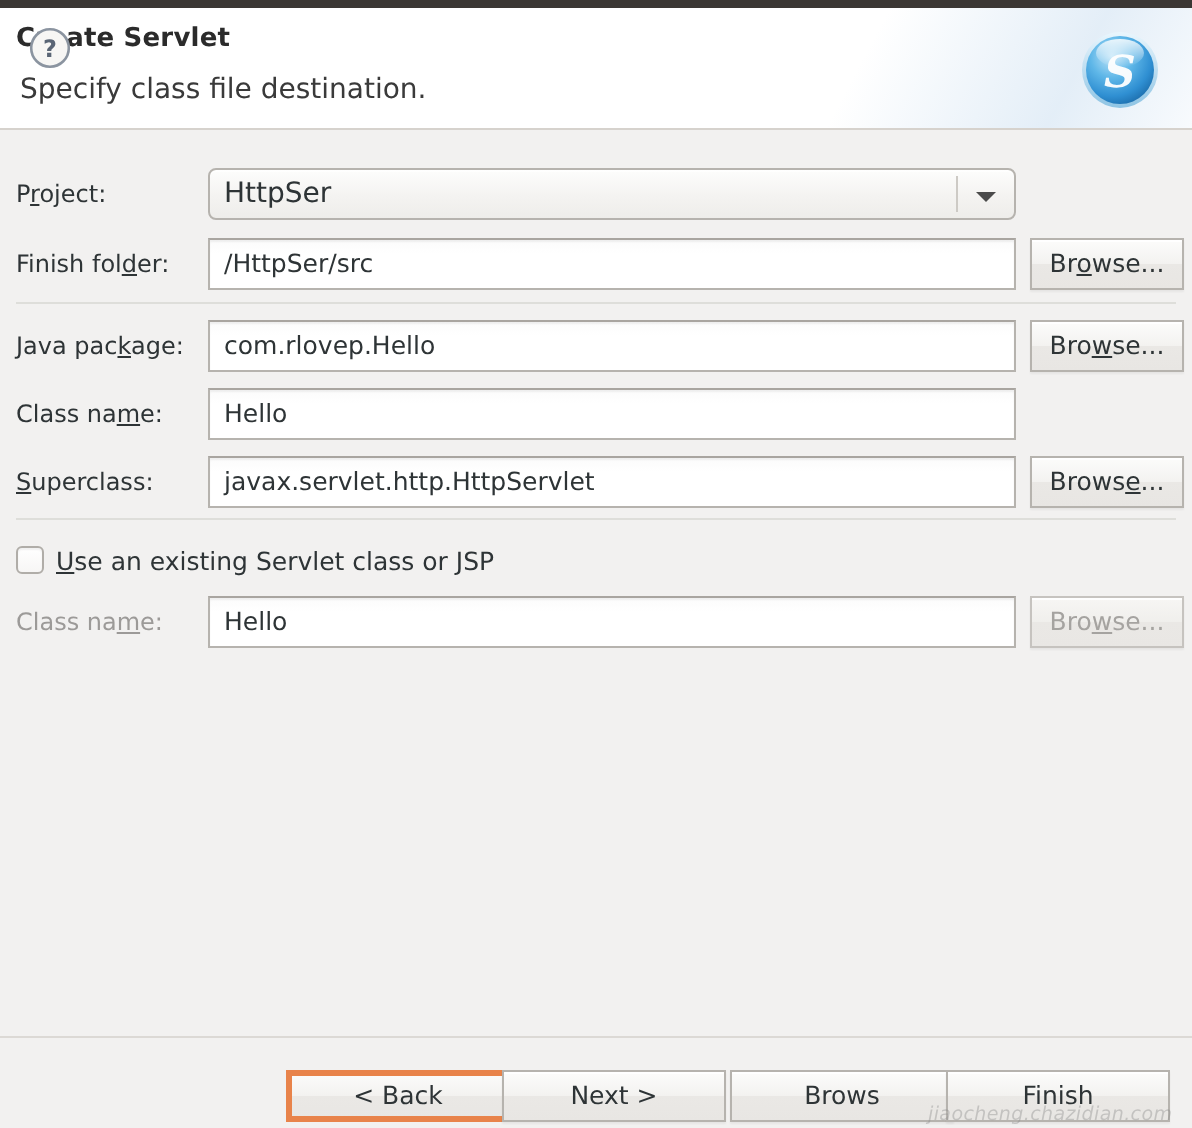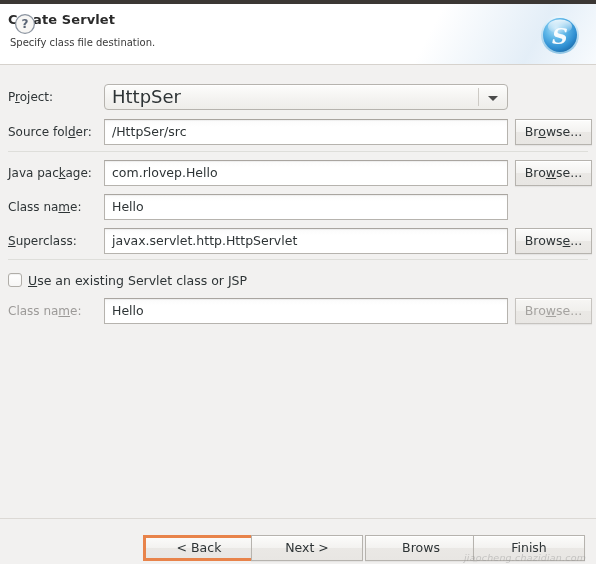--- a/index.html
+++ b/index.html
@@ -34,21 +34,21 @@
     background: linear-gradient(118deg, rgba(255,255,255,0) 30%, rgba(205,224,241,.55) 72%, rgba(232,241,250,.30) 100%);
     pointer-events: none;
   }
   .header-title {
     position: absolute; left: 8px; top: 8px;
     font-size: 13px; font-weight: bold; color: #2b2b2b;
     letter-spacing: .1px;
   }
   .header-sub {
     position: absolute; left: 10px; top: 33px;
-    font-size: 10px; color: #3a3a3a;
+    font-size: 14px; color: #3a3a3a;
   }
 
   
   .banner-icon {
     position: absolute; right: 16px; top: 11px;
     width: 40px; height: 40px;
   }
 
   
   .content {
@@ -85,21 +85,21 @@
   }
   .entry.disabled { color: #2e3436; }
 
   
   .combo {
     position: absolute; top: 0; height: 26px;
     background: linear-gradient(to bottom, #fdfdfc 0%, #f4f3f1 55%, #eeedea 100%);
     border: 1px solid #b6b3ae;
     border-radius: 4px;
     box-shadow: 0 1px 0 rgba(255,255,255,.7) inset;
-    font-size: 18px; color: #2e3436;
+    font-size: 14px; color: #2e3436;
     line-height: 24px; padding: 0 7px;
     white-space: nowrap; overflow: hidden;
   }
   .combo-sep {
     position: absolute; right: 28px; top: 3px; width: 1px; height: 18px;
     background: #cdcac5;
   }
   .combo-arrow {
     position: absolute; right: 9px; top: 11px;
     width: 0; height: 0;
@@ -226,21 +226,21 @@
     </div>
     <div class="combo" style="left:104px; width:404px;">
       <span>HttpSer</span>
       <span class="combo-sep"></span>
       <span class="combo-arrow"></span>
     </div>
   </div>
 
   <div class="row" style="top:53px;">
     <div class="lbl">
-      <span>Source fol</span><u>d</u><span>er:</span>
+      <span>Finish fol</span><u>d</u><span>er:</span>
     </div>
     <div class="entry" style="left:104px; width:404px;">
       <span>/HttpSer/src</span>
     </div>
     <div class="btn browse" style="left:515px; top:0;">
       <span>Br</span><u>o</u><span>wse...</span>
     </div>
   </div>
 
   <div class="hsep" style="top:85px;"></div>

